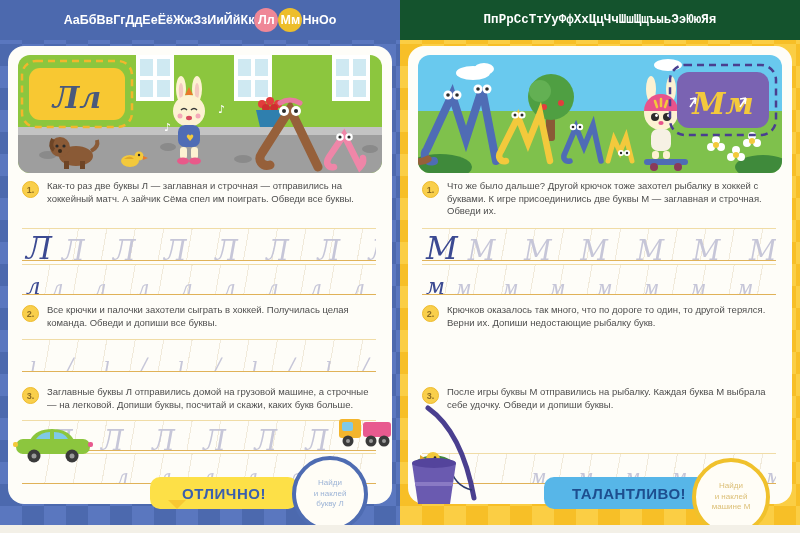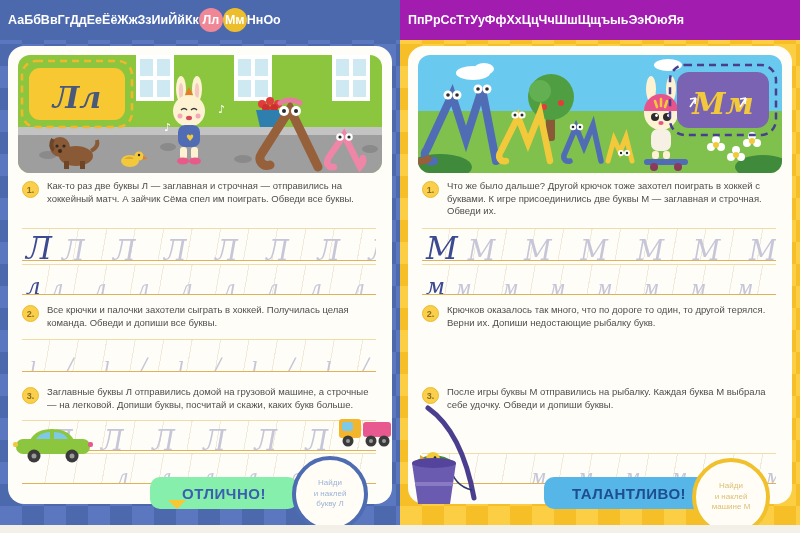--- a/index.html
+++ b/index.html
@@ -10,23 +10,23 @@
   .half.left{left:0;background:#4c69ae;
     background-image:repeating-conic-gradient(#5a77bf 0% 25%,#4c69ae 0% 50%);
     background-size:44px 44px;}
   .half.right{left:400px;background:#f8c42a;
     background-image:repeating-conic-gradient(#fbce44 0% 25%,#f7bf27 0% 50%);
     background-size:44px 44px;}
   .bottom-strip{position:absolute;left:0;top:525px;width:800px;height:8px;
     background:#f3f0e7;z-index:6;}
   
   .alpha{position:absolute;top:0;height:40px;width:400px;display:flex;
-    align-items:center;justify-content:flex-start;padding:0 8px;box-sizing:border-box;z-index:2;}
+    align-items:center;justify-content:center;padding:0 8px;box-sizing:border-box;z-index:2;}
   .alpha.left{left:0;background:#4c69ae;}
-  .alpha.right{left:400px;background:#a21caf;}
+  .alpha.right{left:400px;background:#14532d;font-family:Liberation Mono, monospace;}
   .alpha span{color:#fff;font-weight:700;font-size:12.5px;white-space:nowrap;}
   .hl{width:24px;height:24px;border-radius:50%;display:flex;align-items:center;
      justify-content:center;flex:none;}
   .hl.pink{background:#ef8797;}
   .hl.gold{background:#edbe2b;}
   
   .card{position:absolute;top:46px;width:384px;height:458px;background:#fefdf8;
     border-radius:16px;z-index:1;}
   .card.lc{left:8px;}
   .card.rc{left:408px;}
@@ -51,21 +51,21 @@
   .cap .trace{font-size:27px;letter-spacing:10px;}
   .low .solid{font-size:23px;}
   .low .trace{font-size:20px;letter-spacing:12px;}
   
   .sprite{position:absolute;z-index:3;}
   
   .praise{position:absolute;height:32px;border-radius:10px;display:flex;align-items:center;
     justify-content:center;font-weight:800;font-size:15px;letter-spacing:.5px;z-index:5;}
   .praise::after{content:"";position:absolute;left:18px;bottom:-9px;
     border:9px solid transparent;}
-  .praise.pl{left:150px;top:477px;width:148px;background:#86efac;color:#3a5fae;}
+  .praise.pl{left:150px;top:477px;width:148px;background:#fde047;color:#3a5fae;}
   .praise.pl::after{border-top-color:#f8c832;}
   .praise.pr{left:544px;top:477px;width:170px;background:#57b6e8;color:#1d4e8f;}
   .praise.pr::after{border-top-color:#57b6e8;}
   .sticker{position:absolute;border-radius:50%;background:#fffdf6;z-index:5;
     display:flex;flex-direction:column;align-items:center;justify-content:center;
     font-size:8px;line-height:1.3;text-align:left;box-sizing:border-box;}
   .sticker.sl{left:292px;top:456px;width:76px;height:76px;border:4px solid #4e6cb2;color:#9db4d6;}
   .sticker.sr{left:692px;top:458px;width:78px;height:78px;border:4px solid #f0c12c;color:#dcbf76;}
   
   .badge-txt{font-family:"DejaVu Serif",serif;font-style:italic;font-weight:700;}
@@ -360,21 +360,21 @@
         <rect x="259" y="17" width="92" height="56" rx="12" fill="#7a63b2"></rect>
         <text class="badge-txt" x="305" y="59" font-size="30" fill="#f3c93c" text-anchor="middle">Мм</text>
         <path d="M272,52 l6,-9 M278,43 l-1,6 M278,43 l-6,1" stroke="#fff" stroke-width="1.6" fill="none"></path>
         <path d="M322,52 l6,-9 M328,43 l-1,6 M328,43 l-6,1" stroke="#fff" stroke-width="1.6" fill="none"></path>
       </g>
     </svg>
   </div>
 
   <div class="task" style="top:134px">
     <span class="tnum">1.</span>
-    <p class="ttext">Что же было дальше? Другой крючок тоже захотел поиграть в хоккей с буквами. К игре присоединились две буквы М — заглавная и строчная. Обведи их.</p>
+    <p class="ttext">Что же было дальше? Другой крючок тоже захотел рыбалку в хоккей с буквами. К игре присоединились две буквы М — заглавная и строчная. Обведи их.</p>
   </div>
 
   <div class="wrow cap" style="top:182px;height:33px">
     <span class="solid">М</span>
     <span class="trace">М М М М М М М</span>
   </div>
   <div class="wrow low" style="top:218px">
     <span class="solid">м</span>
     <span class="trace">м м м м м м м м</span>
   </div>

